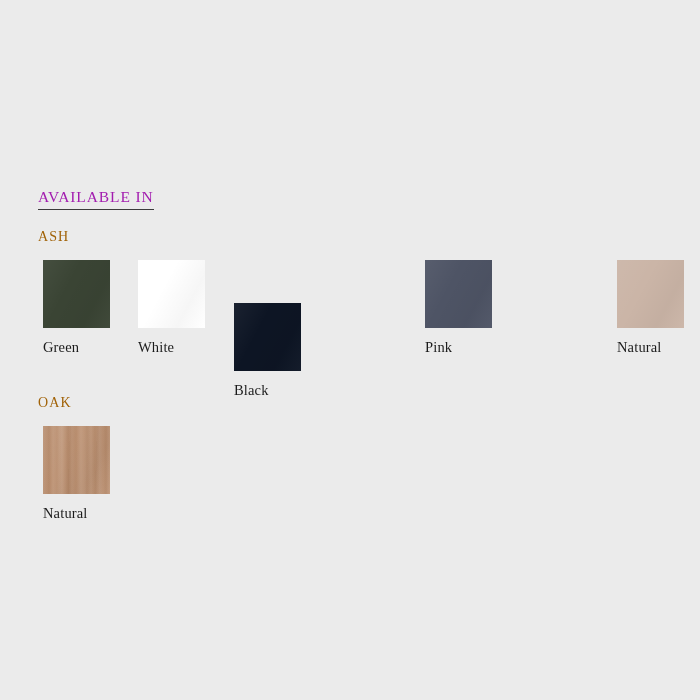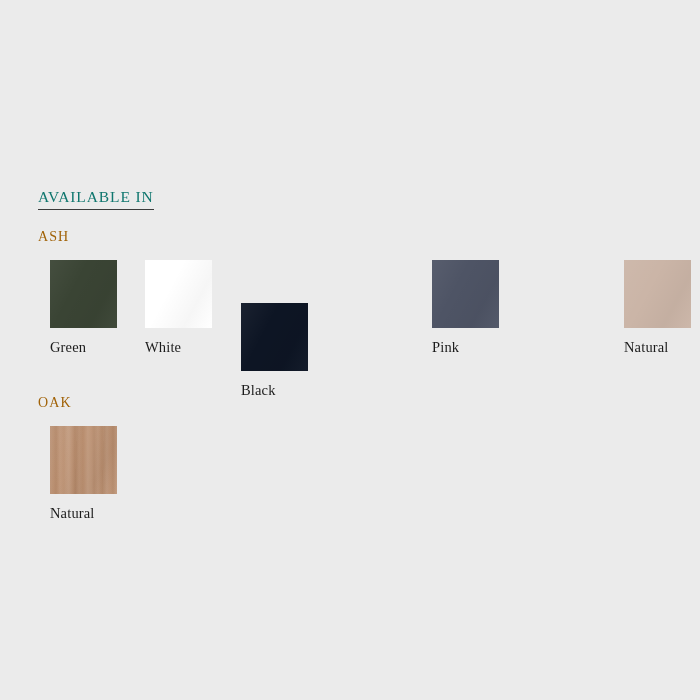--- a/index.html
+++ b/index.html
@@ -24,21 +24,21 @@
     height: 700px;
   }
 
   
   .available-heading {
     position: absolute;
     left: 38px;
     top: 187px;
     font-size: 15.5px;
     letter-spacing: 0.9px;
-    color: #0f766e;
+    color: #a21caf;
     line-height: 19px;
     padding-bottom: 3px;
     border-bottom: 1.2px solid #3b3b3b;
     display: inline-block;
     white-space: nowrap;
   }
 
   
   .material-label {
     position: absolute;
@@ -47,21 +47,21 @@
     letter-spacing: 1.1px;
     color: #a16207;
     white-space: nowrap;
   }
   .material-label.ash { top: 229px; }
   .material-label.oak { top: 395px; }
 
   
   .swatch-row {
     position: absolute;
-    left: 12px;
+    left: 5px;
     width: 648px;
     height: 110px;
     text-align: right;
   }
   .swatch-row.ash { top: 260px; }
   .swatch-row.oak { top: 426px; }
 
   .swatch-cell {
     position: absolute;
     top: 0;

